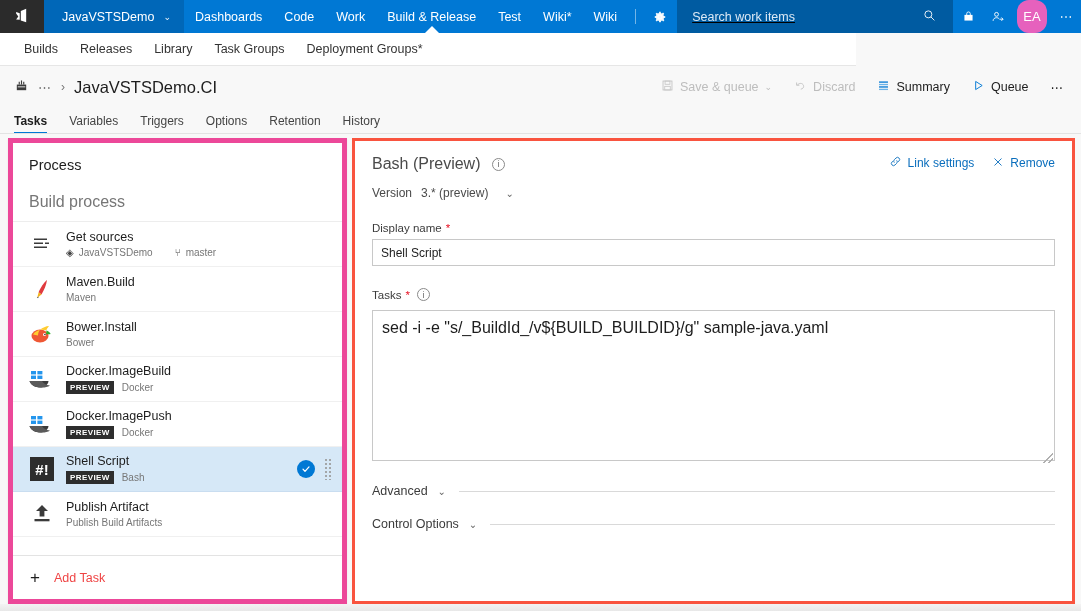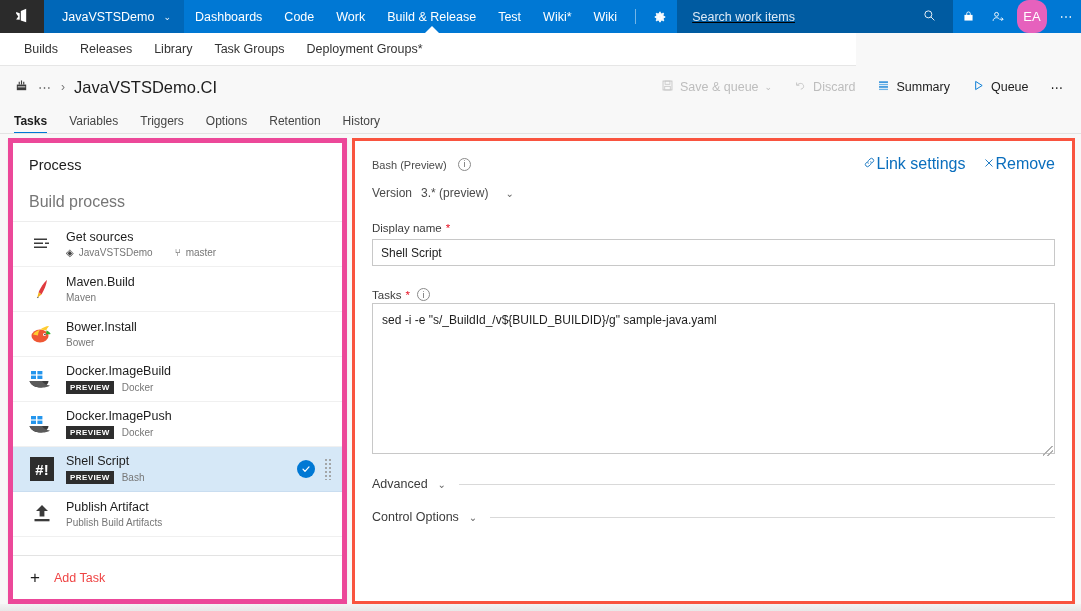--- a/index.html
+++ b/index.html
@@ -162,46 +162,46 @@
   .addtask .plus { font-size: 17px; color: #1d1d1d; line-height: 1; }
   .addtask .lbl { font-size: 12.5px; color: #ef4444; }
 
   
   .rightpane {
     position: absolute; top: 138px; left: 352px; width: 723px; height: 466px;
     background: #fff; border: 3px solid #f9543f; overflow: hidden;
   }
   .rp-inner { padding: 14px 17px 0 17px; height: 100%; position: relative; }
   .rp-head { display: flex; align-items: flex-start; }
-  .rp-title { font-size: 11px; color: #4a4a4a; }
+  .rp-title { font-size: 16px; color: #4a4a4a; }
   .info-ico {
     display: inline-flex; align-items: center; justify-content: center;
     width: 13px; height: 13px; border: 1px solid #8a8a8a; border-radius: 50%;
     font-size: 9px; color: #6b6b6b; margin-left: 7px; position: relative; top: -2px;
   }
   .rp-actions { margin-left: auto; display: flex; align-items: center; gap: 18px; }
-  .rp-action { display: flex; align-items: center; gap: 0; color: #0a6ebd; font-size: 16px; }
+  .rp-action { display: flex; align-items: center; gap: 6px; color: #0a6ebd; font-size: 12px; }
   .rp-action .ic { font-size: 12px; }
   .version-row { display: flex; align-items: center; gap: 9px; margin-top: 13px; }
   .version-label { font-size: 12px; color: #4a4a4a; }
   .version-value { font-size: 12px; color: #4a4a4a; }
   .version-caret { font-size: 10px; color: #666; margin-left: 8px; }
 
   .field { margin-top: 22px; }
   .field-label { font-size: 11.5px; color: #3b3b3b; display: flex; align-items: center; }
   .req { color: #e81123; margin-left: 4px; }
   .field-label .info-ico { margin-left: 7px; top: 0; }
   .text-input {
     margin-top: 5px; width: 100%; height: 27px; border: 1px solid #c8c8c8;
     background: #fff; font-size: 12px; color: #1d1d1d; padding: 0 8px;
     font-family: "Liberation Sans", sans-serif;
   }
   .script-area {
-    margin-top: 2px; width: 100%; height: 151px; border: 1px solid #c8c8c8;
-    background: #fff; font-size: 12px; color: #1d1d1d; padding: 8px 9px;
+    margin-top: 9px; width: 100%; height: 151px; border: 1px solid #c8c8c8;
+    background: #fff; font-size: 16px; color: #1d1d1d; padding: 8px 9px;
     resize: none; line-height: 17px; font-family: "Liberation Sans", sans-serif;
     overflow: hidden;
   }
   .script-wrap { position: relative; }
   .resize-grip {
     position: absolute; right: 2px; bottom: 2px; width: 10px; height: 10px;
     background-image: linear-gradient(135deg, transparent 45%, #b0b0b0 45%, #b0b0b0 55%, transparent 55%),
                       linear-gradient(135deg, transparent 70%, #b0b0b0 70%, #b0b0b0 80%, transparent 80%);
   }
 

